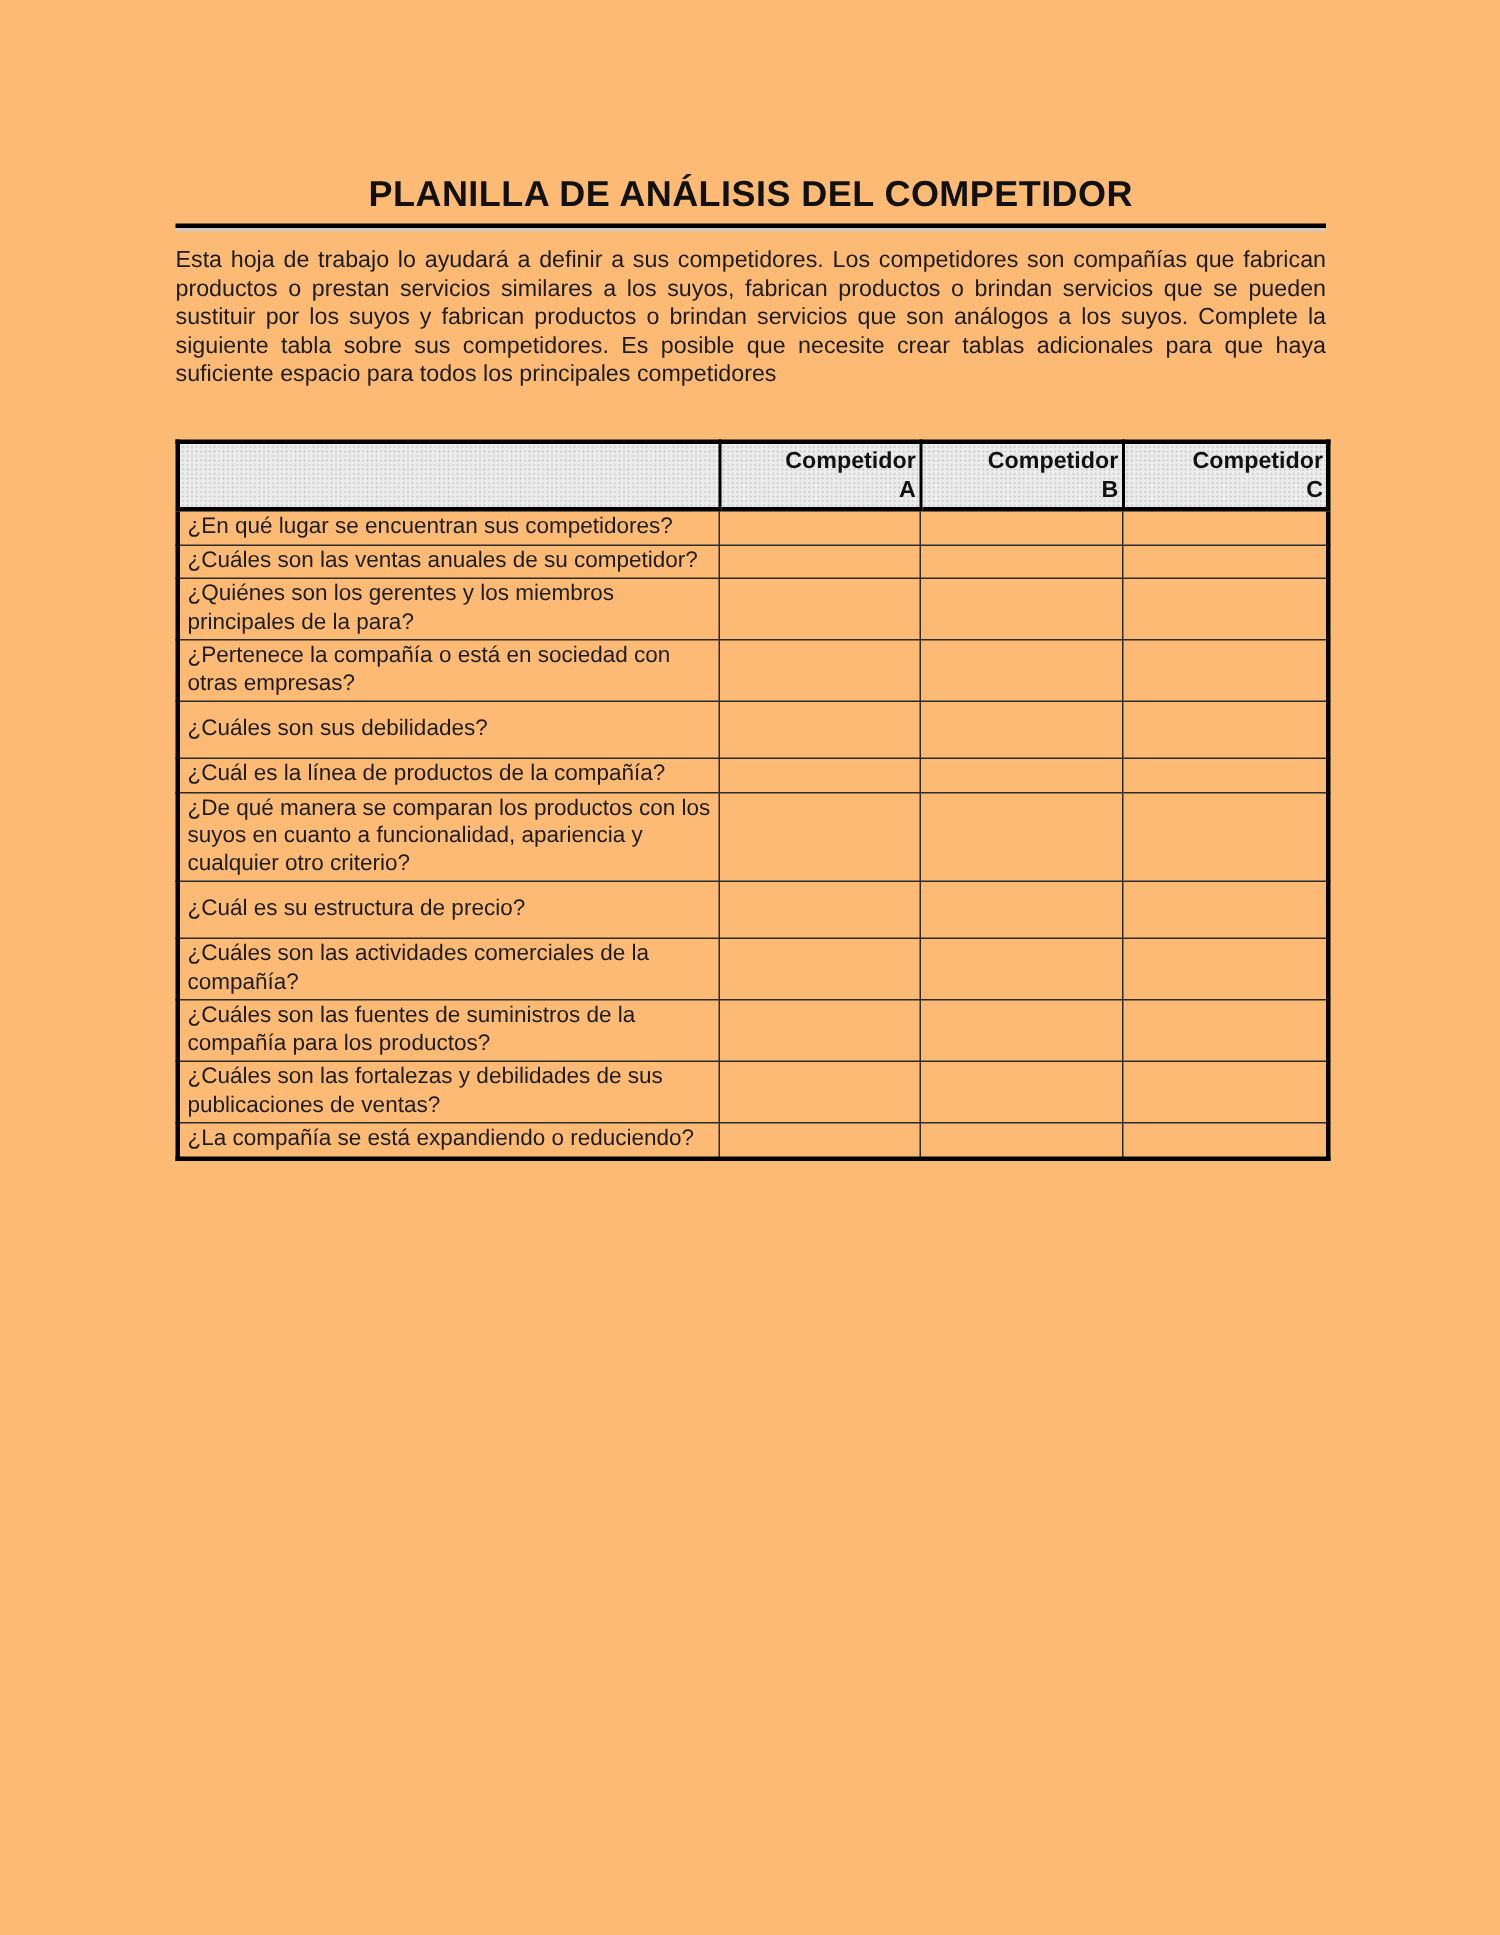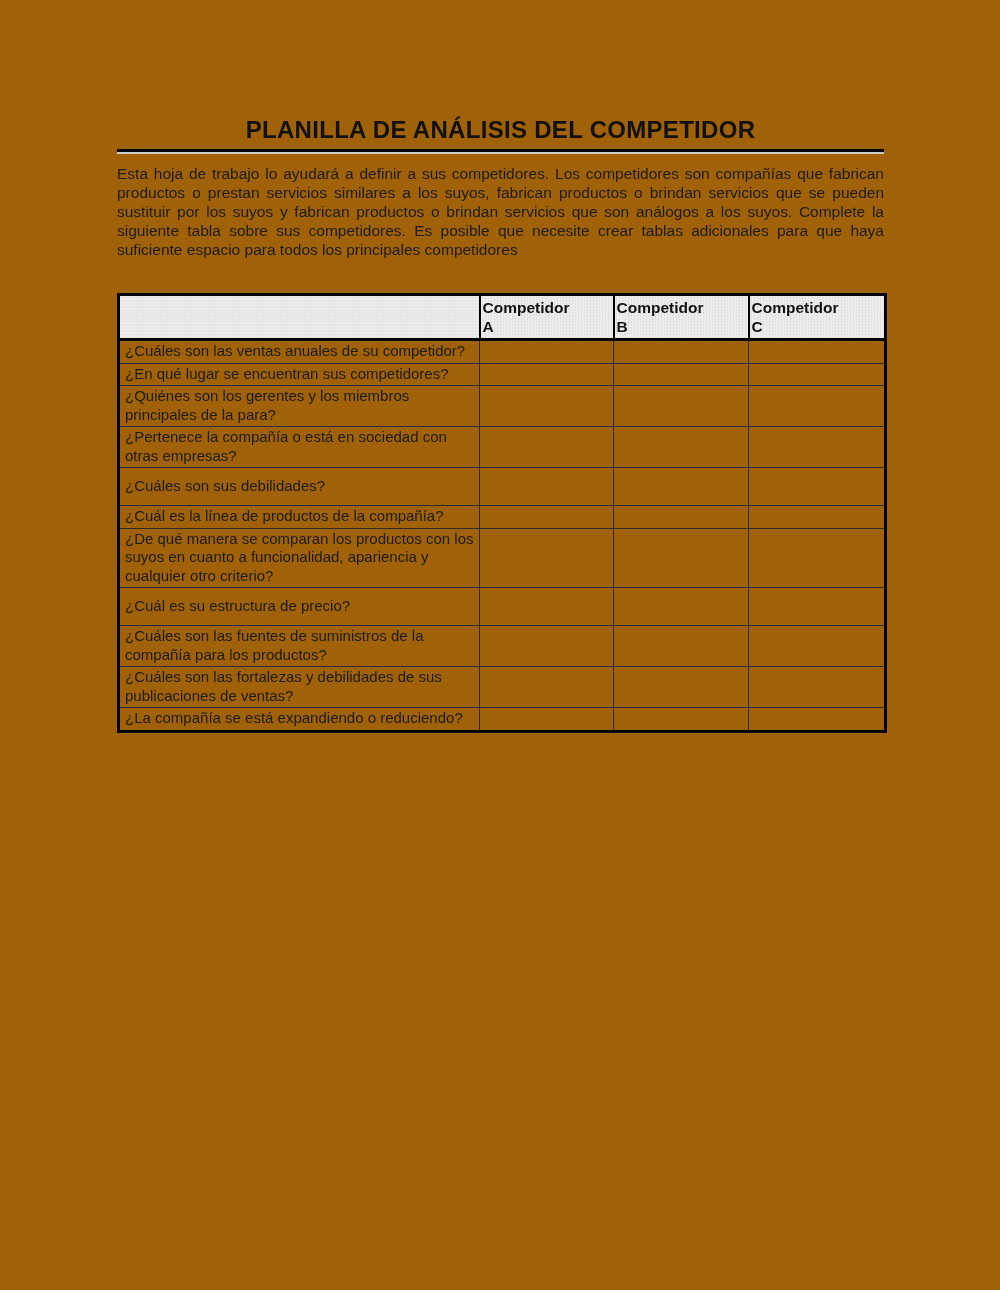--- a/index.html
+++ b/index.html
@@ -6,21 +6,21 @@
   html, body {
     margin: 0;
     padding: 0;
     background: #ffffff;
   }
   .page {
     position: relative;
     width: 1000px;
     height: 1290px;
     margin: 0 auto;
-    background: #a16207;
+    background: #fdba74;
     box-sizing: border-box;
     padding: 117px 116px 0 117px;
     font-family: "Liberation Sans", sans-serif;
     color: #1c1c1c;
     overflow: hidden;
   }
   .doc-title {
     text-align: center;
     font-weight: bold;
     font-size: 24px;
@@ -52,21 +52,21 @@
   .competitor-table th {
     background-color: #ececec;
     background-image: radial-gradient(#cfcfcf 0.7px, rgba(0,0,0,0) 0.8px);
     background-size: 3px 3px;
     border: 2px solid #000000;
     border-bottom: 3px solid #000000;
     font-weight: bold;
     font-size: 15.5px;
     line-height: 19px;
     height: 42px;
-    text-align: left;
+    text-align: right;
     vertical-align: middle;
     color: #111111;
     padding: 0 2px;
   }
   .competitor-table td {
     border: 1px solid #2b2b2b;
     font-size: 15px;
     line-height: 18.5px;
     padding: 1px 5px 2px 5px;
     vertical-align: middle;
@@ -100,27 +100,27 @@
     <thead>
       <tr>
         <th></th>
         <th><span>Competidor</span><br><span>A</span></th>
         <th><span>Competidor</span><br><span>B</span></th>
         <th><span>Competidor</span><br><span>C</span></th>
       </tr>
     </thead>
     <tbody>
       <tr>
-        <td class="q">¿Cuáles son las ventas anuales de su competidor?</td>
+        <td class="q">¿En qué lugar se encuentran sus competidores?</td>
         <td></td>
         <td></td>
         <td></td>
       </tr>
       <tr>
-        <td class="q">¿En qué lugar se encuentran sus competidores?</td>
+        <td class="q">¿Cuáles son las ventas anuales de su competidor?</td>
         <td></td>
         <td></td>
         <td></td>
       </tr>
       <tr>
         <td class="q">¿Quiénes son los gerentes y los miembros principales de la para?</td>
         <td></td>
         <td></td>
         <td></td>
       </tr>
@@ -148,20 +148,26 @@
         <td></td>
         <td></td>
       </tr>
       <tr class="tall">
         <td class="q">¿Cuál es su estructura de precio?</td>
         <td></td>
         <td></td>
         <td></td>
       </tr>
       <tr>
+        <td class="q">¿Cuáles son las actividades comerciales de la compañía?</td>
+        <td></td>
+        <td></td>
+        <td></td>
+      </tr>
+      <tr>
         <td class="q">¿Cuáles son las fuentes de suministros de la compañía para los productos?</td>
         <td></td>
         <td></td>
         <td></td>
       </tr>
       <tr>
         <td class="q">¿Cuáles son las fortalezas y debilidades de sus publicaciones de ventas?</td>
         <td></td>
         <td></td>
         <td></td>

